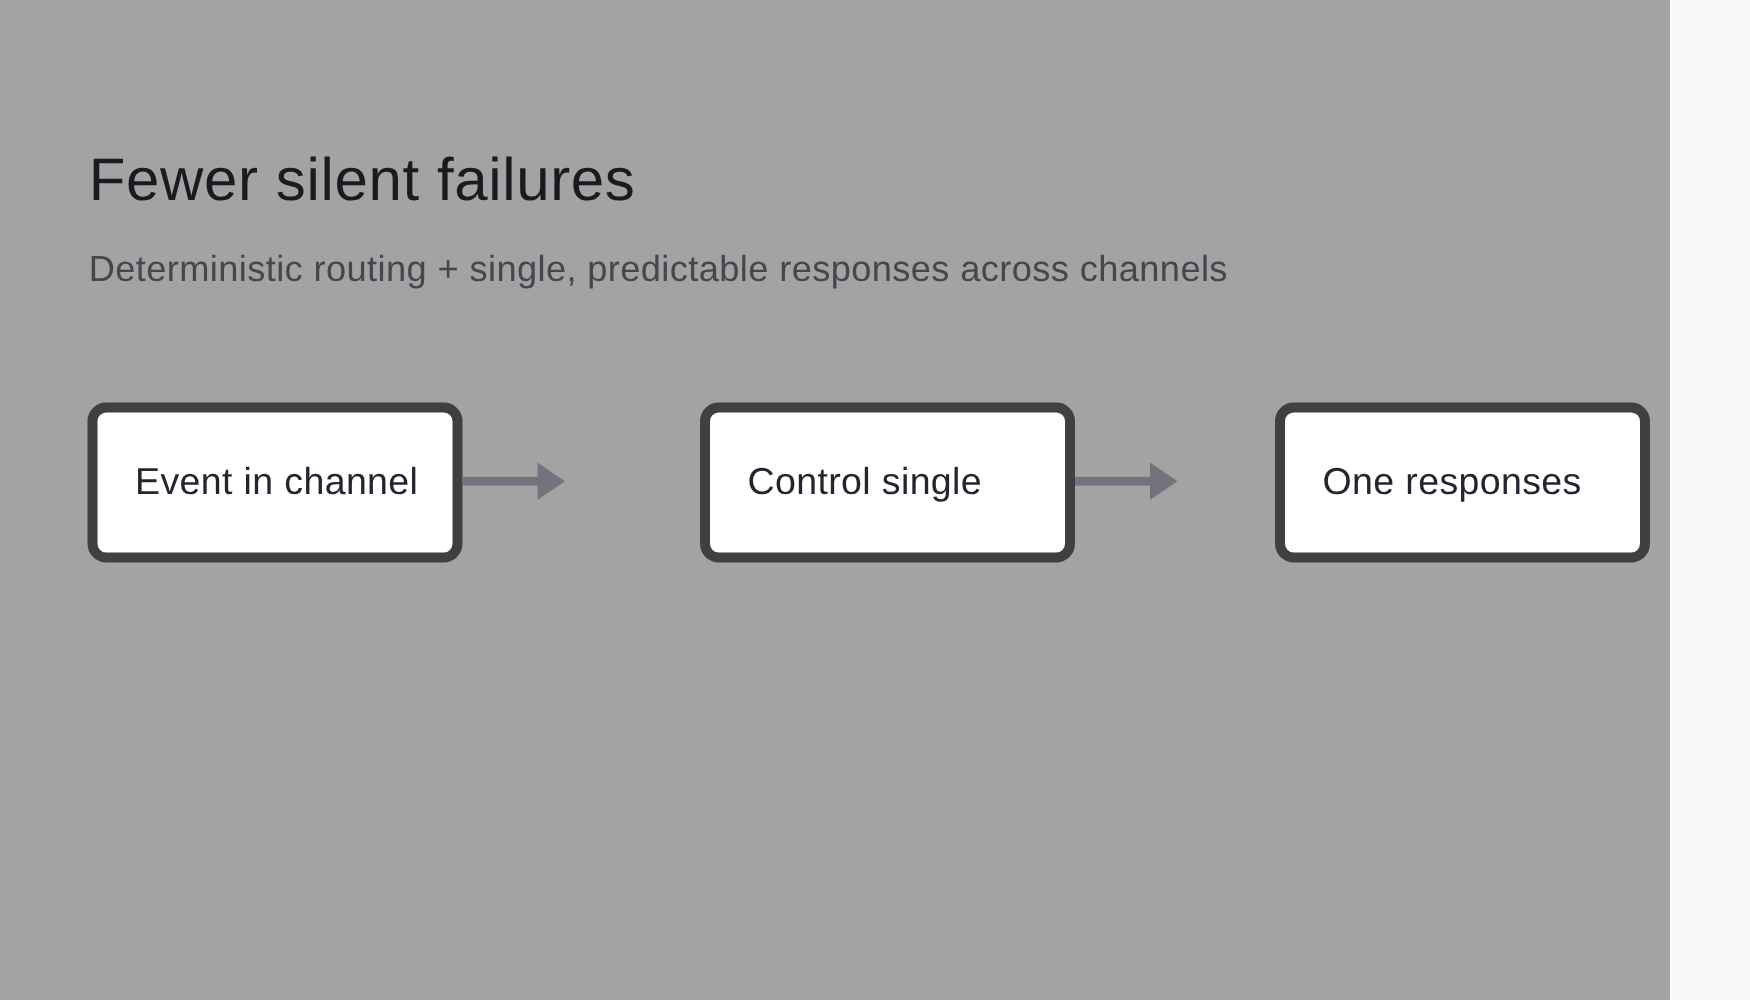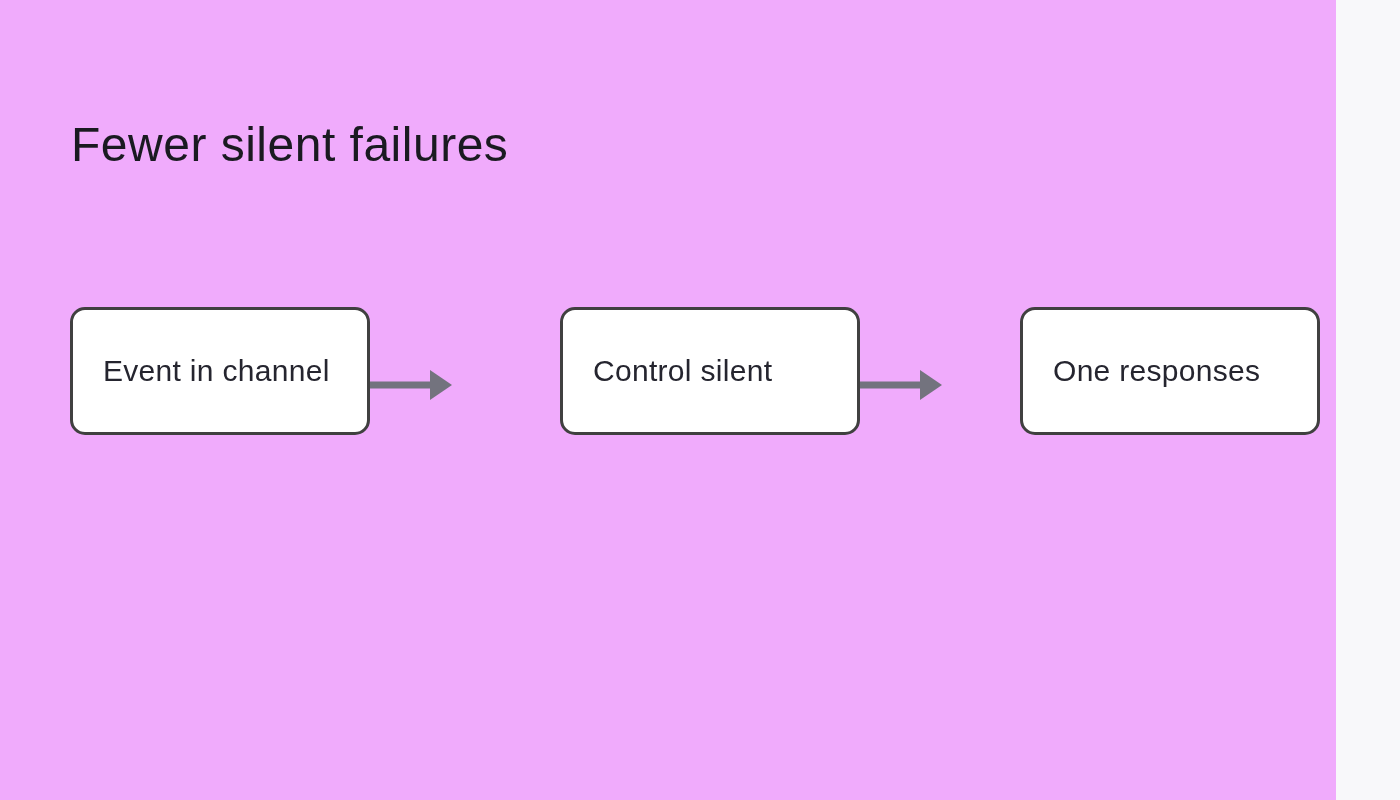--- a/index.html
+++ b/index.html
@@ -5,21 +5,21 @@
   html, body {
     margin: 0;
     padding: 0;
     background: #f8f8fa;
     font-family: "Liberation Sans", "DejaVu Sans", sans-serif;
   }
   .page {
     position: relative;
     width: 1336px;
     height: 800px;
-    background: #f0abfc;
+    background: #a3a3a3;
     overflow: hidden;
   }
   .title {
     position: absolute;
     left: 71px;
     top: 116px;
     margin: 0;
     font-size: 48px;
     font-weight: 400;
     line-height: 1.2;
@@ -34,26 +34,26 @@
     margin: 0;
     font-size: 29px;
     font-weight: 400;
     line-height: 1.2;
     color: #46464f;
     letter-spacing: 0.3px;
     white-space: nowrap;
   }
   .node {
     position: absolute;
-    top: 307px;
+    top: 322px;
     width: 300px;
     height: 128px;
     box-sizing: border-box;
     background: #ffffff;
-    border: 3px solid #404040;
+    border: 8px solid #404040;
     border-radius: 15px;
     display: flex;
     align-items: center;
     padding-left: 30px;
   }
   .node-1 { left: 70px; }
   .node-2 { left: 560px; }
   .node-3 { left: 1020px; }
   .node-label {
     font-size: 30px;
@@ -71,34 +71,35 @@
   .arrow-1 { left: 370px; }
   .arrow-2 { left: 860px; }
 </style>
 </head>
 <body>
 
 <div class="page">
 
   <h1 class="title">Fewer silent failures</h1>
 
+  <p class="subtitle">Deterministic routing + single, predictable responses across channels</p>
 
   <div class="flow">
 
     <div class="node node-1">
       <span class="node-label">Event in channel</span>
     </div>
 
     <svg class="arrow arrow-1" viewBox="0 0 82 32" xmlns="http://www.w3.org/2000/svg">
       <rect x="0" y="12.5" width="62" height="7" fill="#73737e"></rect>
       <polygon points="60,1 60,31 82,16" fill="#73737e"></polygon>
     </svg>
 
     <div class="node node-2">
-      <span class="node-label">Control silent</span>
+      <span class="node-label">Control single</span>
     </div>
 
     <svg class="arrow arrow-2" viewBox="0 0 82 32" xmlns="http://www.w3.org/2000/svg">
       <rect x="0" y="12.5" width="62" height="7" fill="#73737e"></rect>
       <polygon points="60,1 60,31 82,16" fill="#73737e"></polygon>
     </svg>
 
     <div class="node node-3">
       <span class="node-label">One responses</span>
     </div>

